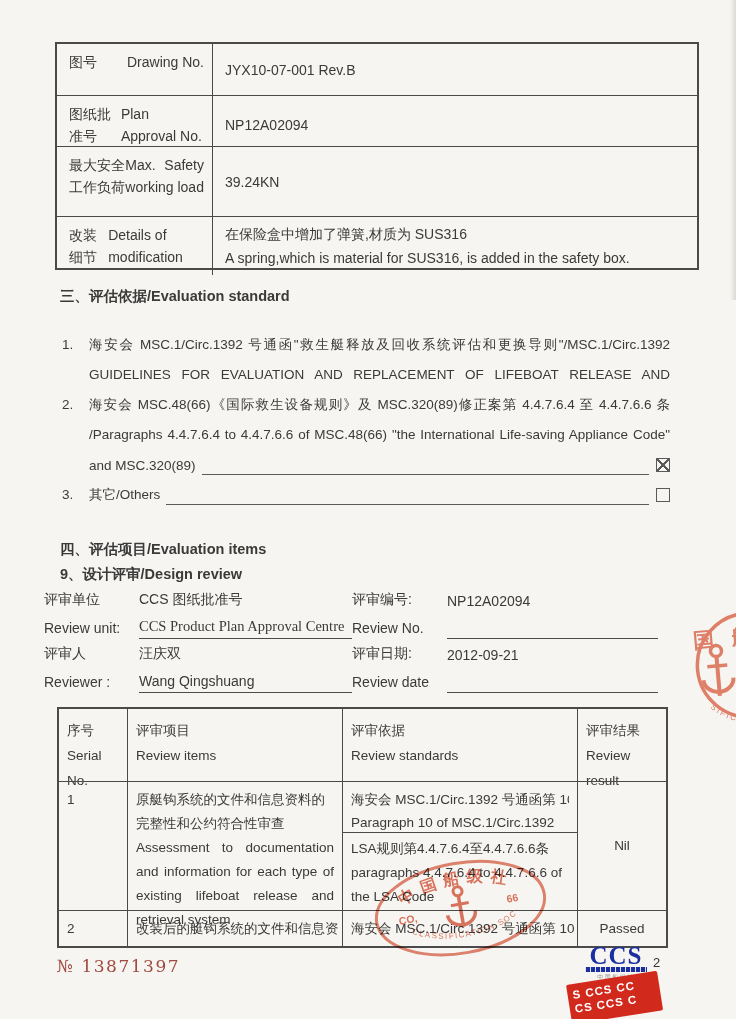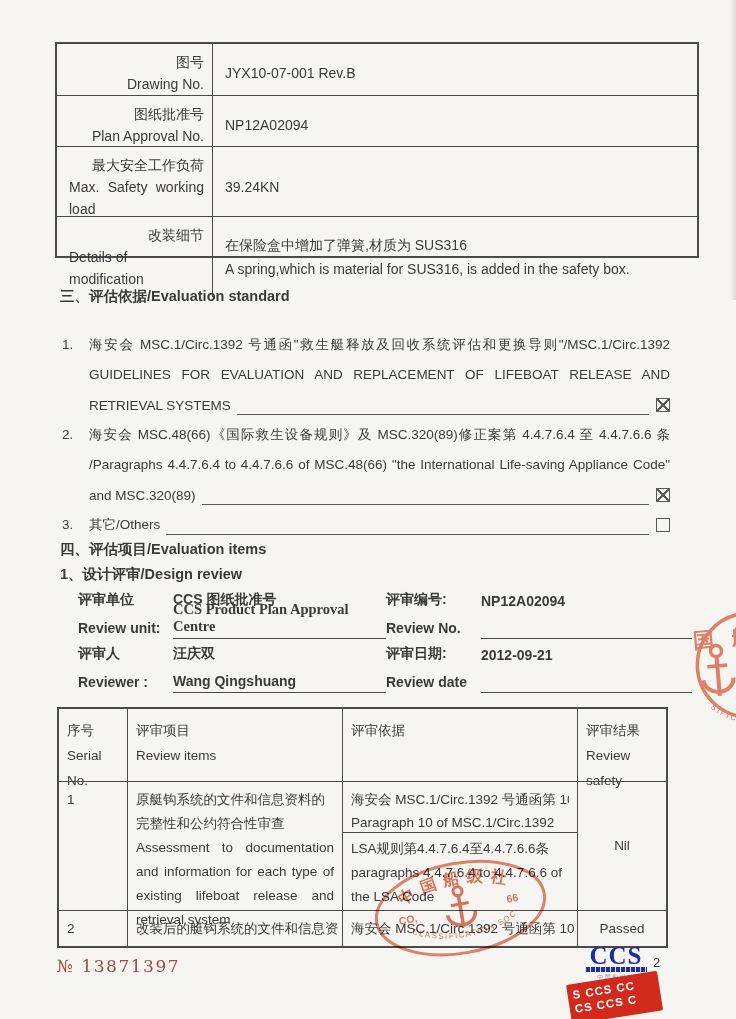--- a/index.html
+++ b/index.html
@@ -5,43 +5,43 @@
   html,body{margin:0;padding:0;background:#e8e6e2;}
   .page{position:relative;width:736px;height:1019px;background:#f7f5f1;overflow:hidden;
         font-family:"Liberation Sans","DejaVu Sans",sans-serif;color:#3a3a3a;}
   .edge-shade{position:absolute;right:0;top:0;width:6px;height:300px;
         background:linear-gradient(to left,rgba(150,145,138,.28),rgba(150,145,138,0));}
 
   
   .top-table{position:absolute;left:55px;top:42px;width:644px;border:2px solid #4a4a4a;box-sizing:border-box;}
   .tt-row{display:grid;grid-template-columns:156px 1fr;box-sizing:border-box;}
   .tt-row + .tt-row{border-top:1.5px solid #4a4a4a;}
-  .tt-label{border-right:1.5px solid #4a4a4a;padding:7px 8px 7px 12px;display:flex;flex-direction:column;
-        justify-content:space-between;font-size:14px;line-height:22px;box-sizing:border-box;align-items:flex-end;}
+  .tt-label{border-right:1.5px solid #4a4a4a;padding:7px 8px 7px 12px;display:flex;flex-direction:row;
+        justify-content:space-between;font-size:14px;line-height:22px;box-sizing:border-box;}
   .tt-label .jst{text-align:justify;}
   .tt-value{display:flex;flex-direction:column;justify-content:center;padding-left:12px;font-size:14px;line-height:24px;}
-  .h52{height:51px;} .h71{height:70px;} .h53{height:40px;}
+  .h52{height:51px;} .h71{height:70px;} .h53{height:52px;}
 
   
   .sec-head{position:absolute;left:60px;font-weight:bold;font-size:14.5px;}
   .std-items{position:absolute;left:62px;top:330px;width:608px;font-size:13.5px;}
   .std-item{display:flex;}
   .std-num{width:27px;line-height:30px;flex:none;}
   .std-body{flex:1;min-width:0;}
   .std-line{line-height:30px;}
   .just{text-align:justify;text-align-last:justify;}
   .tail{display:flex;align-items:center;height:30px;}
   .fill-line{flex:1;border-bottom:1.4px solid #5a5a5a;height:19px;margin:0 7px 0 6px;}
   .cbx{width:14px;height:14px;border:1.4px solid #5a5a5a;flex:none;box-sizing:border-box;}
   .cbx.checked{background:
       linear-gradient(to top right,transparent 44%,#5a5a5a 44%,#5a5a5a 56%,transparent 56%),
       linear-gradient(to bottom right,transparent 44%,#5a5a5a 44%,#5a5a5a 56%,transparent 56%);}
 
   
-  .fields{position:absolute;left:78px;top:585px;width:614px;font-size:14px;font-weight:bold;}
+  .fields{position:absolute;left:44px;top:585px;width:614px;font-size:14px;}
   .f-row{display:flex;height:27px;align-items:flex-end;}
   .fl-label{width:95px;flex:none;padding-bottom:3px;}
   .fl-value{width:213px;flex:none;padding-bottom:3px;box-sizing:border-box;}
   .fr-label{width:95px;flex:none;padding-bottom:3px;}
   .fr-value{flex:1;padding-bottom:3px;box-sizing:border-box;}
   .uline{border-bottom:1.5px solid #4a4a4a;}
   .serif{font-family:"Liberation Serif","DejaVu Serif",serif;font-size:14.5px;}
 
   
   .bt-table{position:absolute;left:57px;top:707px;width:611px;border:2px solid #4a4a4a;box-sizing:border-box;
@@ -122,25 +122,20 @@
   </div>
 
   <div class="sec-head" style="top:287px;">三、评估依据/Evaluation standard</div>
 
   <div class="std-items">
     <div class="std-item">
       <div class="std-num">1.</div>
       <div class="std-body">
         <div class="std-line just">海安会 MSC.1/Circ.1392 号通函"救生艇释放及回收系统评估和更换导则"/MSC.1/Circ.1392</div>
         <div class="std-line just">GUIDELINES FOR EVALUATION AND REPLACEMENT OF LIFEBOAT RELEASE AND</div>
-        <div class="tail">
-          <span>RETRIEVAL SYSTEMS</span>
-          <span class="fill-line"></span>
-          <span class="cbx checked"></span>
-        </div>
       </div>
     </div>
     <div class="std-item">
       <div class="std-num">2.</div>
       <div class="std-body">
         <div class="std-line just">海安会 MSC.48(66)《国际救生设备规则》及 MSC.320(89)修正案第 4.4.7.6.4 至 4.4.7.6.6 条</div>
         <div class="std-line just">/Paragraphs 4.4.7.6.4 to 4.4.7.6.6 of MSC.48(66) "the International Life-saving Appliance Code"</div>
         <div class="tail">
           <span>and MSC.320(89)</span>
           <span class="fill-line"></span>
@@ -154,21 +149,21 @@
         <div class="tail">
           <span>其它/Others</span>
           <span class="fill-line"></span>
           <span class="cbx"></span>
         </div>
       </div>
     </div>
   </div>
 
   <div class="sec-head" style="top:540px;">四、评估项目/Evaluation items</div>
-  <div class="sec-head" style="top:565px;">1、设计评审/Design review</div>
+  <div class="sec-head" style="top:565px;">9、设计评审/Design review</div>
 
   <div class="fields">
     <div class="f-row">
       <span class="fl-label">评审单位</span>
       <span class="fl-value">CCS 图纸批准号</span>
       <span class="fr-label">评审编号:</span>
       <span class="fr-value">NP12A02094</span>
     </div>
     <div class="f-row">
       <span class="fl-label">Review unit:</span>
@@ -196,24 +191,25 @@
       <div>序号</div>
       <div>Serial</div>
       <div>No.</div>
     </div>
     <div class="bt-cell hdr bl">
       <div>评审项目</div>
       <div>Review items</div>
     </div>
     <div class="bt-cell hdr bl">
       <div>评审依据</div>
+      <div>Review standards</div>
     </div>
     <div class="bt-cell hdr bl">
       <div>评审结果</div>
-      <div>Review safety</div>
+      <div>Review result</div>
     </div>
 
     <div class="bt-cell bt">1</div>
     <div class="bt-cell bt bl">
       <div>原艇钩系统的文件和信息资料的完整性和公约符合性审查</div>
       <div class="item-en">Assessment to documentation and information for each type of existing lifeboat release and retrieval system</div>
     </div>
     <div class="bt-cell bt bl stdcell">
       <div class="std-sub1">
         <div class="nw">海安会 MSC.1/Circ.1392 号通函第 10 条</div>

